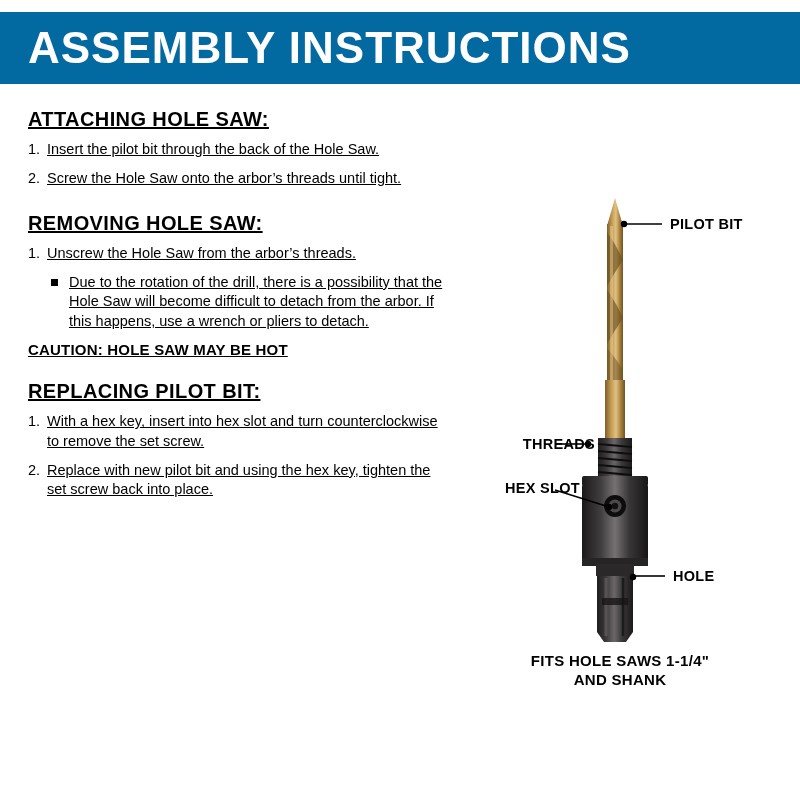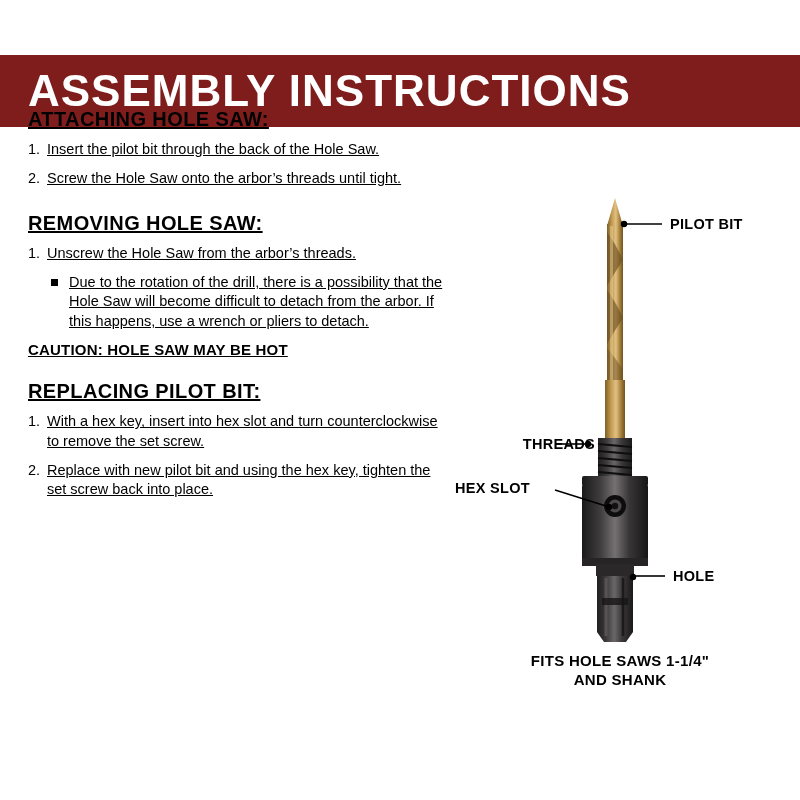--- a/index.html
+++ b/index.html
@@ -21,26 +21,25 @@
     height: 800px;
   }
 
   
   .header-banner {
     position: absolute;
     left: 0;
     top: 12px;
     width: 800px;
     height: 72px;
-    background: #7f1d1d;
+    background: #0369a1;
     display: flex;
     align-items: center;
     box-sizing: border-box;
     padding-left: 28px;
-    margin-top: 43px;
   }
   .header-title {
     color: #ffffff;
     font-size: 44px;
     font-weight: bold;
     letter-spacing: 1.0px;
     line-height: 1;
     white-space: nowrap;
     font-family: "Liberation Sans", sans-serif;
   }
@@ -118,21 +117,21 @@
   .callout-label {
     position: absolute;
     font-size: 14.5px;
     font-weight: bold;
     letter-spacing: 0.3px;
     white-space: nowrap;
     text-align: right;
   }
   .lbl-pilot { left: 215px; top: 36px; }
   .lbl-threads { left: 15px; top: 256px; text-align: right; width: 125px; }
-  .lbl-hex { left: 0px; top: 300px; text-align: left; width: 125px; }
+  .lbl-hex { left: 0px; top: 300px; text-align: right; width: 125px; }
   .lbl-shank { left: 218px; top: 388px; }
 
   .footer-note {
     position: absolute;
     left: 455px;
     top: 652px;
     width: 330px;
     text-align: center;
     font-size: 15px;
     font-weight: bold;

